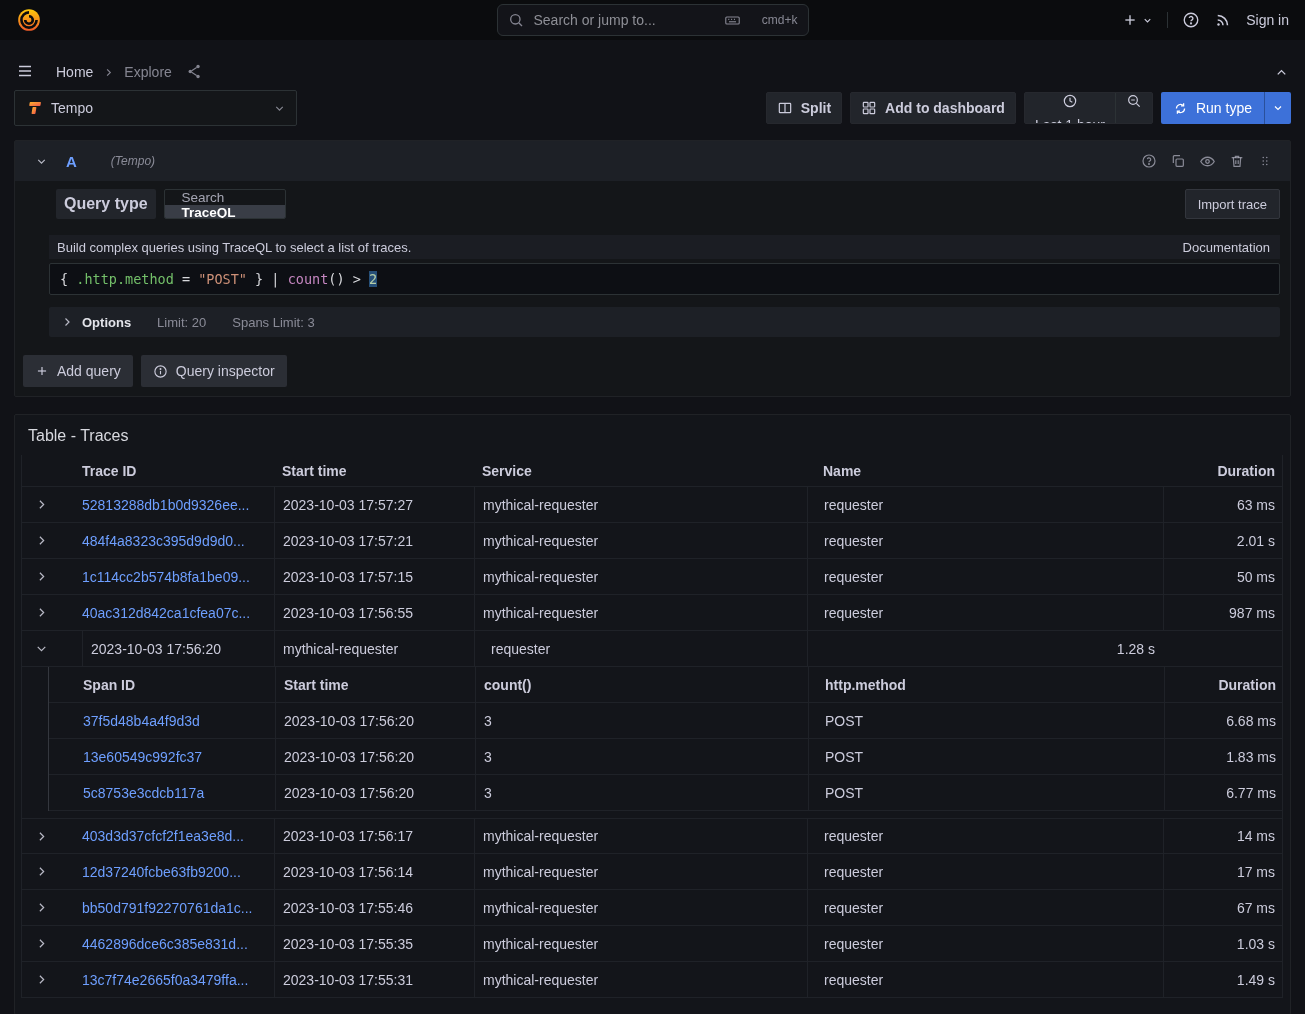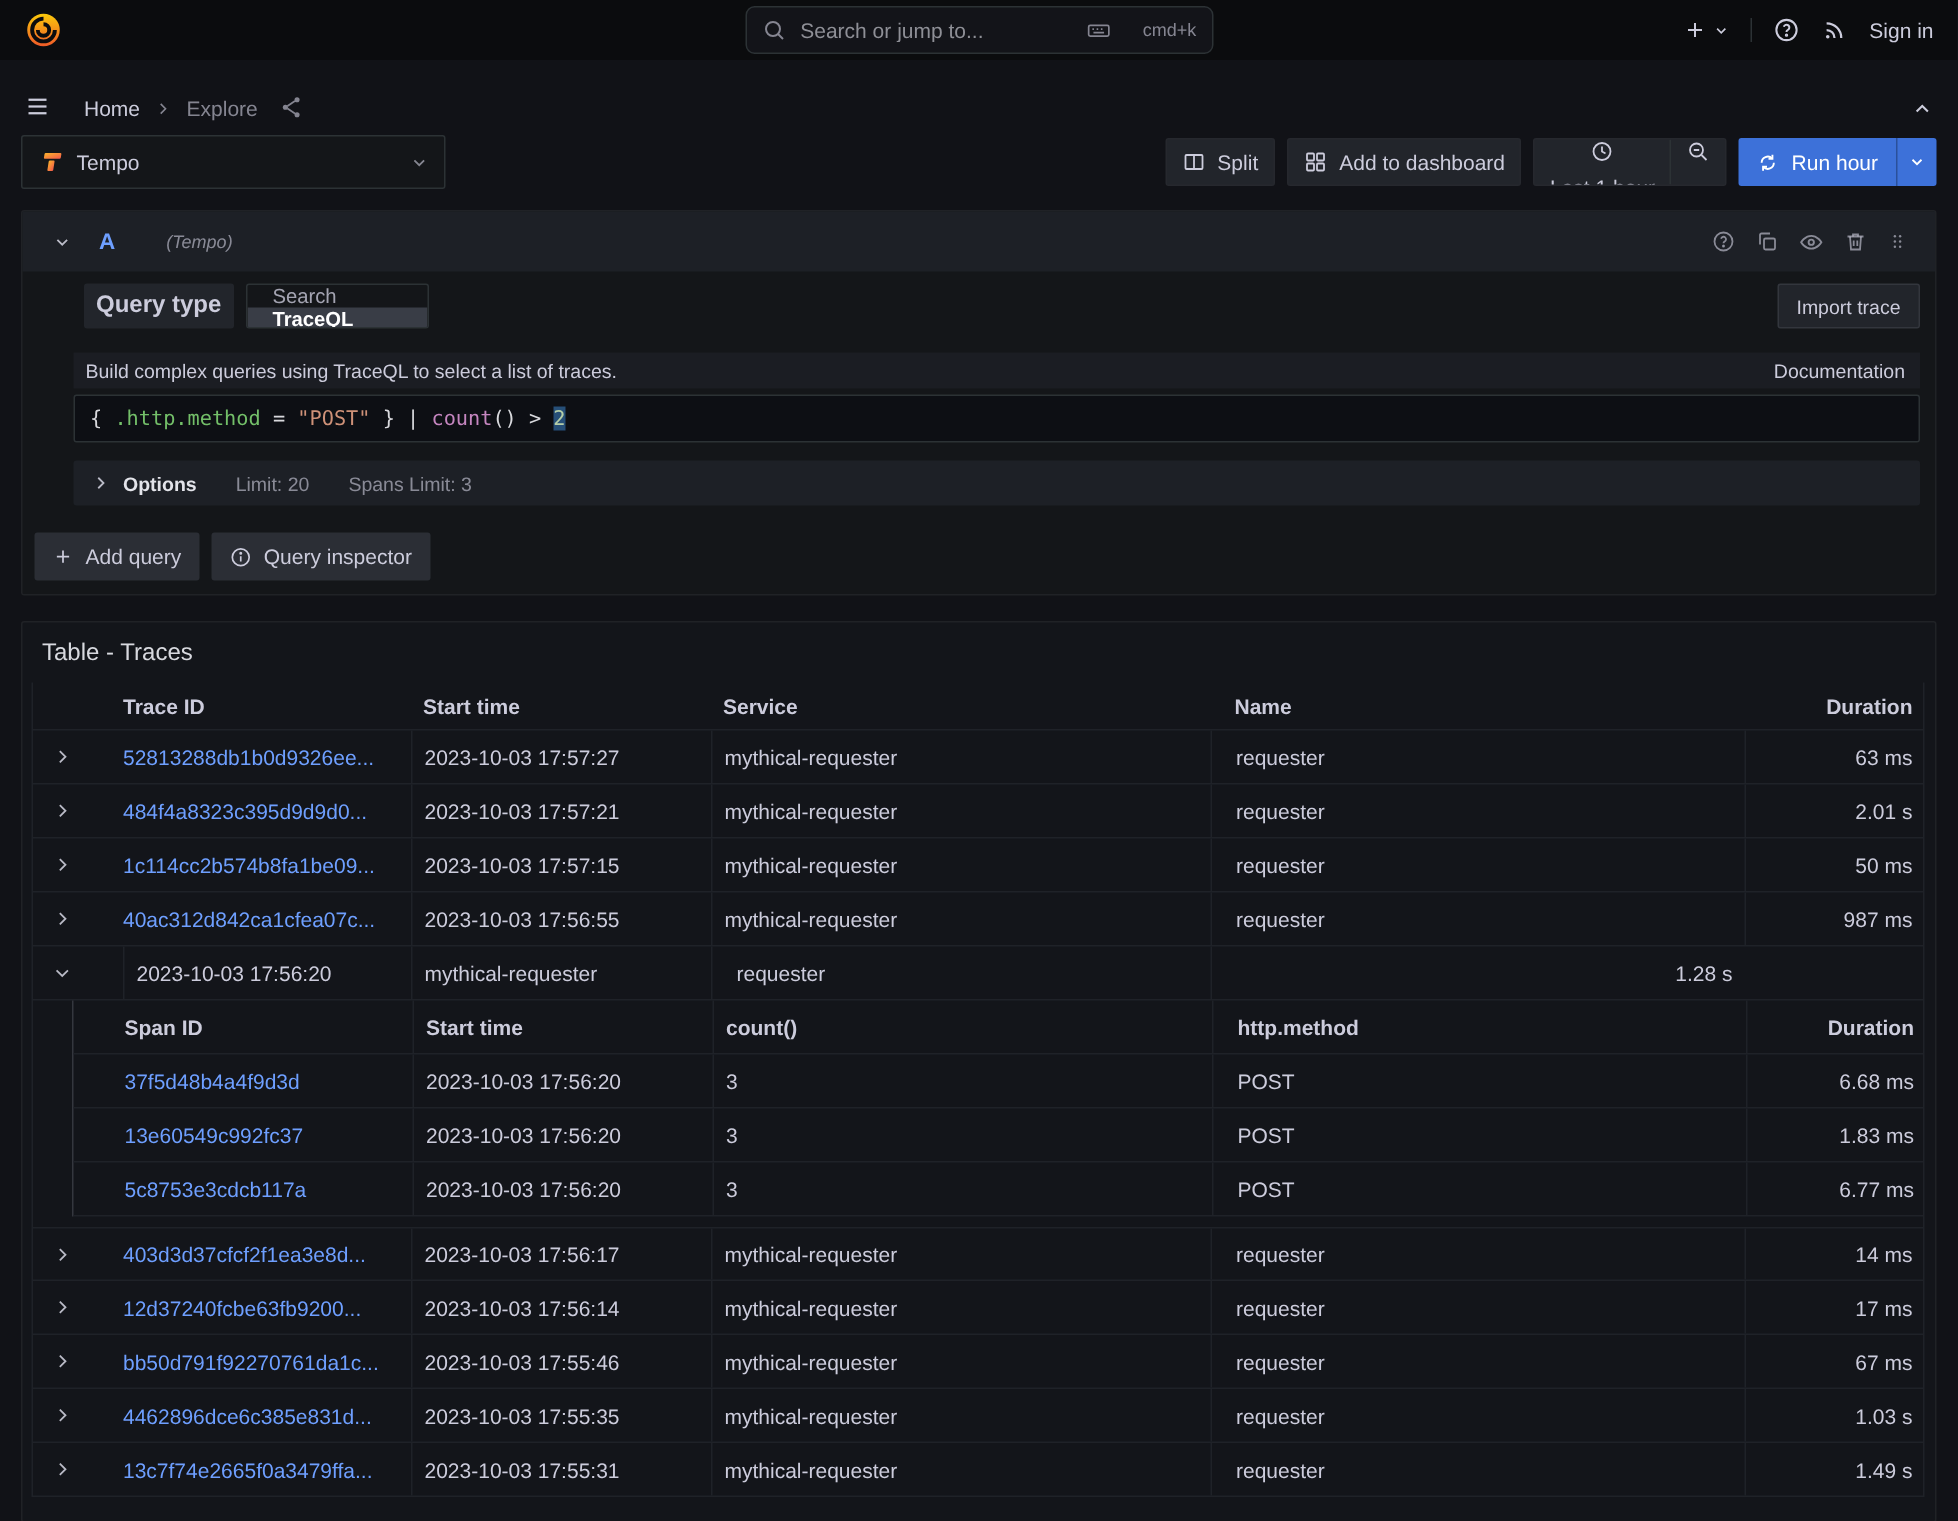--- a/index.html
+++ b/index.html
@@ -58,21 +58,21 @@
   
   .toolbar{display:flex;align-items:center;margin:10px 14px 0;height:36px;}
   .ds-picker{
     width:283px;height:36px;border:1px solid var(--border);border-radius:2px;background:var(--panel);
     display:flex;align-items:center;padding:0 10px;gap:8px;cursor:pointer;
   }
   .ds-picker .chev{margin-left:auto;color:var(--text-dim);}
   .toolbar-right{margin-left:auto;display:flex;align-items:center;gap:8px;height:32px;}
   .tb-btn{
     height:32px;background:var(--btn);border:1px solid #26282e;border-radius:2px;
-    display:flex;align-items:center;gap:8px;padding:0 10px;font-size:14px;font-weight:400;cursor:pointer;white-space:nowrap;
+    display:flex;align-items:center;gap:8px;padding:0 10px;font-size:14px;font-weight:700;cursor:pointer;white-space:nowrap;
   }
   .tb-group{display:flex;align-items:stretch;height:32px;background:var(--btn);border:1px solid #26282e;border-radius:2px;overflow:hidden;}
   .tb-group .seg{display:flex;align-items:center;gap:8px;padding:0 10px;font-weight:500;cursor:pointer;flex-direction:column;}
   .tb-group .vdiv{width:1px;background:var(--border);}
   .run-btn{display:flex;align-items:stretch;height:32px;border-radius:2px;overflow:hidden;background:var(--blue);color:#fff;}
   .run-btn .main{display:flex;align-items:center;gap:8px;padding:0 12px;font-weight:500;cursor:pointer;}
   .run-btn .vdiv{width:1px;background:rgba(10,20,40,0.35);}
   .run-btn .caret{display:flex;align-items:center;padding:0 7px;cursor:pointer;}
 
   
@@ -310,21 +310,21 @@
     <div class="run-btn">
       <div class="main">
         <span>
           <svg width="15" height="15" viewBox="0 0 24 24" fill="none" stroke="currentColor" stroke-width="2">
               <path d="M5.5 12a6.5 6.5 0 0 1 11.2-4.5"></path>
               <path d="M18.5 12a6.5 6.5 0 0 1-11.2 4.5"></path>
               <polyline points="17 3.5 17 7.8 12.8 7.8"></polyline>
               <polyline points="7 20.5 7 16.2 11.2 16.2"></polyline>
             </svg>
         </span>
-        <span>Run hour</span>
+        <span>Run type</span>
       </div>
       <div class="vdiv"></div>
       <div class="caret">
         <svg width="12" height="12" viewBox="0 0 24 24" fill="none" stroke="currentColor" stroke-width="2.4">
             <polyline points="6 9 12 15 18 9"></polyline>
           </svg>
       </div>
     </div>
   </div>
 </div>

